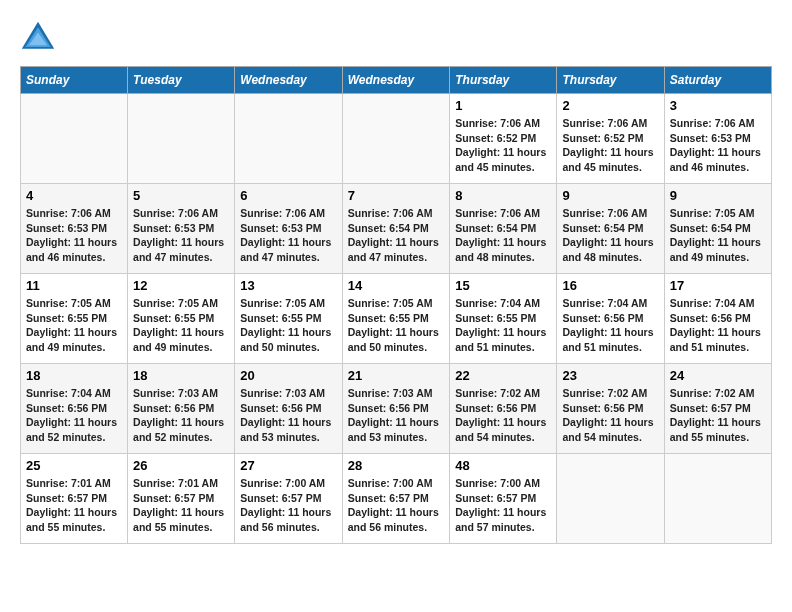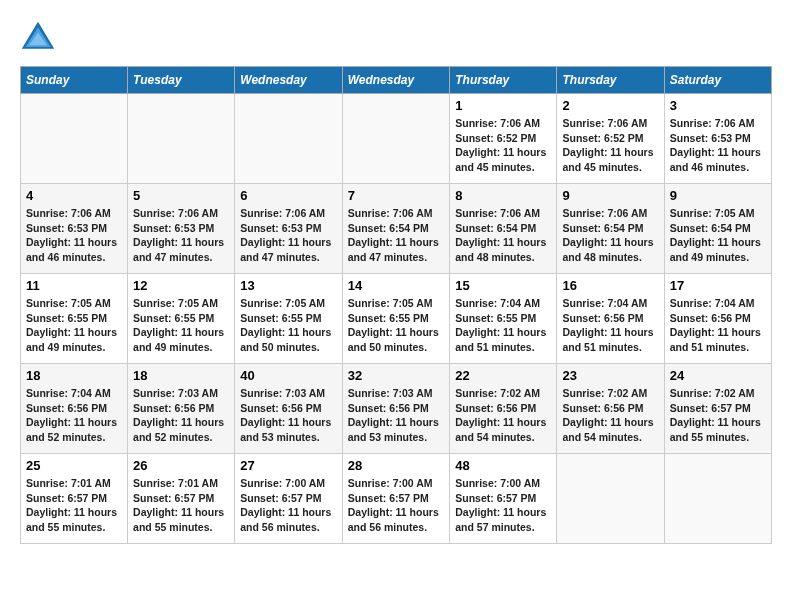--- a/index.html
+++ b/index.html
@@ -264,28 +264,28 @@
 and 52 minutes.</div>
         </td>
         <td>
           <span class="day-number">18</span>
           <div class="day-info" style="white-space: pre-line;">Sunrise: 7:03 AM
 Sunset: 6:56 PM
 Daylight: 11 hours
 and 52 minutes.</div>
         </td>
         <td>
-          <span class="day-number">40</span>
+          <span class="day-number">20</span>
           <div class="day-info" style="white-space: pre-line;">Sunrise: 7:03 AM
 Sunset: 6:56 PM
 Daylight: 11 hours
 and 53 minutes.</div>
         </td>
         <td>
-          <span class="day-number">32</span>
+          <span class="day-number">21</span>
           <div class="day-info" style="white-space: pre-line;">Sunrise: 7:03 AM
 Sunset: 6:56 PM
 Daylight: 11 hours
 and 53 minutes.</div>
         </td>
         <td>
           <span class="day-number">22</span>
           <div class="day-info" style="white-space: pre-line;">Sunrise: 7:02 AM
 Sunset: 6:56 PM
 Daylight: 11 hours

